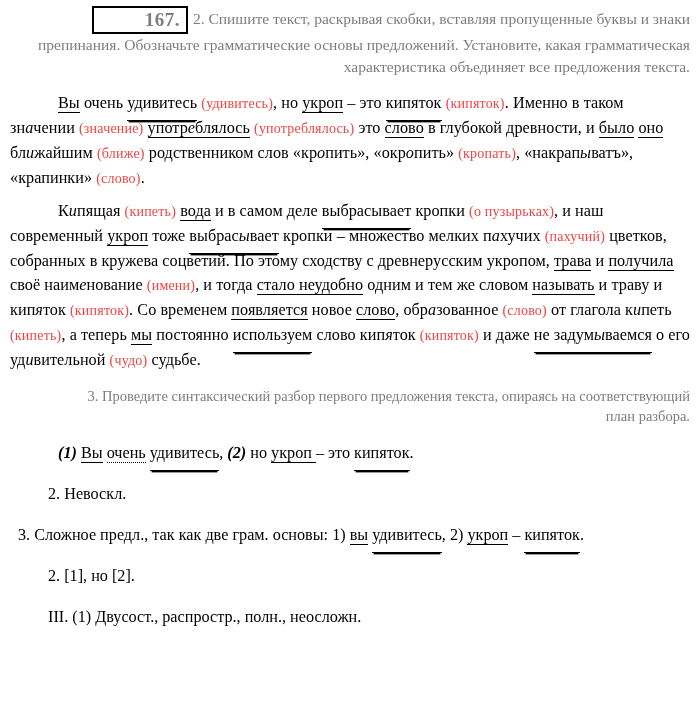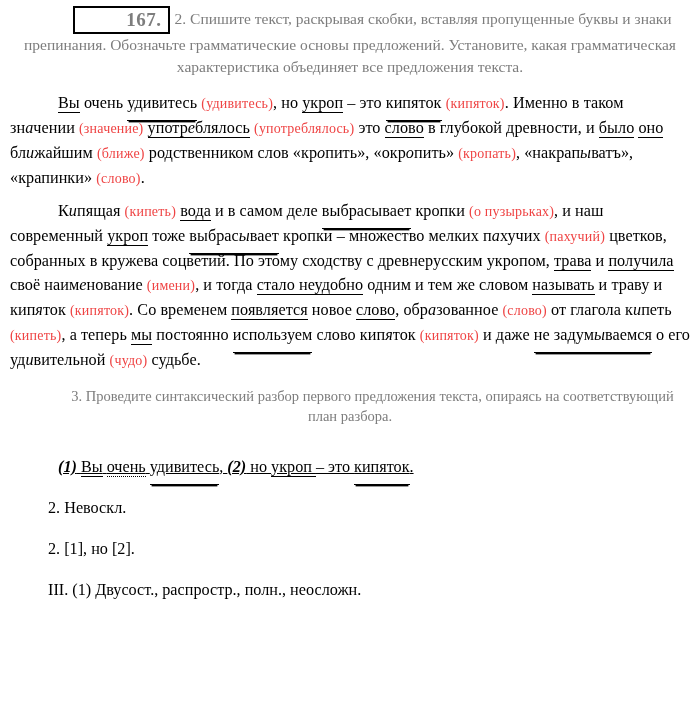--- a/index.html
+++ b/index.html
@@ -35,21 +35,21 @@
     margin-right: 5px;
     letter-spacing: 0.5px;
   }
 
   
   .instr {
     color: #7d7d7d;
     font-size: 15.5px;
     line-height: 21.5px;
     margin: 0;
-    text-align: center;
+    text-align: right;
   }
   .instr-1 { text-indent: 45px; }
   .instr-2 {
     text-indent: 45px;
     font-size: 14.5px;
     line-height: 20px;
     margin-top: 13px;
   }
 
   
@@ -97,40 +97,41 @@
   .ana {
     font-size: 16.2px;
     line-height: 24px;
     margin: 0;
     text-align: left;
   }
   .ana-ind { padding-left: 48px; }
   .ana-ind2 { padding-left: 38px; }
   .ana-hang { padding-left: 38px; text-indent: -30px; }
   .num-it { font-style: italic; font-weight: bold; }
-  .gap-m { margin-top: 29px; text-decoration: underline; }
+  .gap-m { margin-top: 15px; }
   .gap-l { margin-top: 17px; }
 </style>
 </head>
 <body>
 
 <div class="page">
 
   <p class="instr instr-1"><span class="exnum">167.</span><span>2. </span><span>Спишите текст, раскрывая скобки, вставляя пропущенные буквы и знаки препинания. Обозначьте грамматические основы предложений. Установите, какая грамматическая характеристика объединяет все предложения текста.</span></p>
 
   <p class="body-par p1"><u class="base">Вы</u><span> очень </span><u class="pred"><span>удивитесь</span></u> <span class="faint">(удивитесь)</span><span>, но </span><u class="base">укроп</u><span> – это </span><u class="pred"><span>кипяток</span></u> <span class="faint">(кипяток)</span><span>. Именно в таком зн</span><i class="hl">а</i><span>чении </span><span class="faint">(значение)</span><span> </span><u class="base"><span>употр</span><i class="hl">е</i><span>блялось</span></u> <span class="faint">(употреблялось)</span><span> это </span><u class="base">слово</u><span> в глубокой древности, и </span><u class="base">было</u><span> </span><u class="base">оно</u><span> бл</span><i class="hl">и</i><span>жайшим </span><span class="faint">(ближе)</span><span> родственником слов «кр</span><i class="hl">о</i><span>пить», «окр</span><i class="hl">о</i><span>пить» </span><span class="faint">(кропать)</span><span>, «накрап</span><i class="hl">ы</i><span>ватъ», «крапинки» </span><span class="faint">(слово)</span><span>.</span></p>
 
   <p class="body-par p2"><span>К</span><i class="hl">и</i><span>пящая </span><span class="faint">(кипеть)</span><span> </span><u class="base">вода</u><span> и в самом деле </span><u class="pred"><span>выбрасывает</span></u><span> кропки </span><span class="faint">(о пузырьках)</span><span>, и наш современный </span><u class="base">укроп</u><span> тоже </span><u class="pred"><span>выбрас</span><i class="hl">ы</i><span>вает</span></u><span> кропки – множество мелких п</span><i class="hl">а</i><span>хучих </span><span class="faint">(пахучий)</span><span> цветков, собранных в кружева соцветий. По этому сходству с древнерусским укропом, </span><u class="base">трава</u><span> и </span><u class="base">получила</u><span> своё наим</span><i class="hl">е</i><span>нование </span><span class="faint">(имени)</span><span>, и тогда </span><u class="base">стало неудобно</u><span> одним и тем же словом </span><u class="base">называть</u><span> и траву и кип</span><i class="hl">я</i><span>ток </span><span class="faint">(кипяток)</span><span>. Со временем </span><u class="base">появляется</u><span> новое </span><u class="base">слово</u><span>, обр</span><i class="hl">а</i><span>зованное </span><span class="faint">(слово)</span><span> от глагола к</span><i class="hl">и</i><span>петь </span><span class="faint">(кипеть)</span><span>, а теперь </span><u class="base">мы</u><span> постоянно </span><u class="pred"><span>используем</span></u><span> слово кип</span><i class="hl">я</i><span>ток </span><span class="faint">(кипяток)</span><span> и даже </span><u class="pred"><span>не задум</span><i class="hl">ы</i><span>ваемся</span></u><span> о его уд</span><i class="hl">и</i><span>вительной </span><span class="faint">(чудо)</span><span> судьбе.</span></p>
 
   <p class="instr instr-2"><span>3. </span><span>Проведите синтаксический разбор первого предложения текста, опираясь на соответствующий план разбора.</span></p>
 
   <p class="ana ana-ind gap-m"><span class="num-it">(1)</span> <u class="base">Вы</u><span> </span><u class="dotted">очень</u><span> </span><u class="pred"><span>удивитесь</span></u><span>, </span><span class="num-it">(2)</span><span> но </span><u class="base">укроп </u><span>– это </span><u class="pred"><span>кипяток</span></u><span>.</span></p>
 
 
   <p class="ana ana-ind2 gap-l">2. Невоскл.</p>
 
+  <p class="ana ana-hang gap-l"><span>3. Сложное предл., так как две грам. основы: 1) </span><u class="base">вы</u><span> </span><u class="pred"><span>удивитесь</span></u><span>, 2) </span><u class="base">укроп</u><span> – </span><u class="pred"><span>кипяток</span></u><span>.</span></p>
 
 
   <p class="ana ana-ind2 gap-l">2. [1], но [2].</p>
 
   <p class="ana ana-ind2 gap-l">III. (1) Двусост., распростр., полн., неосложн.</p>
 
 </div>
 
 </body></html>

